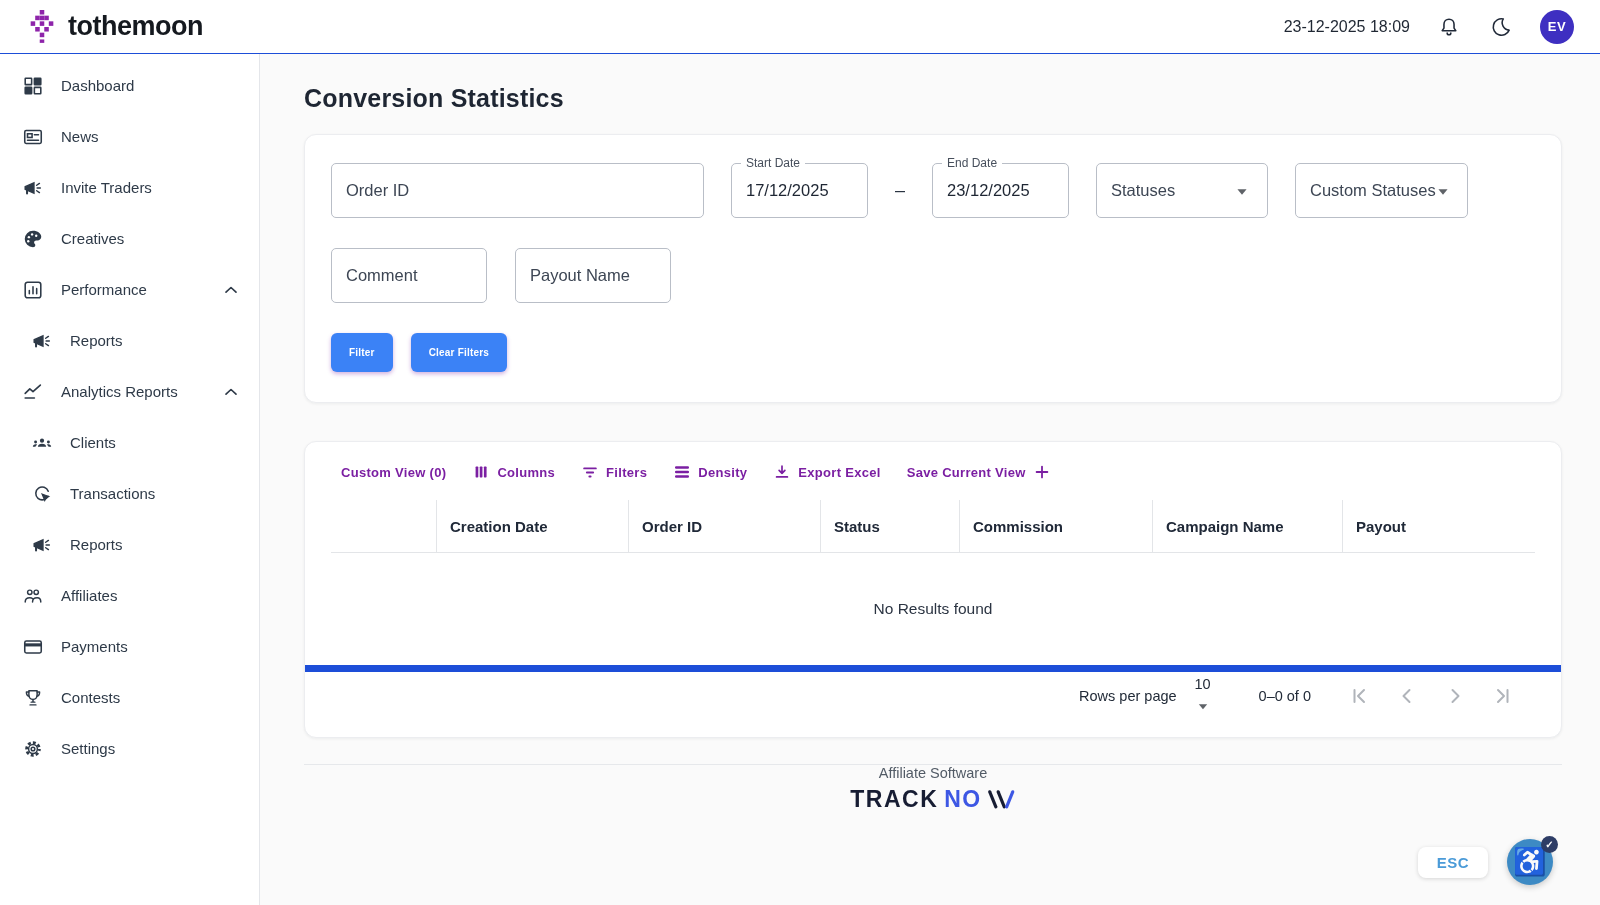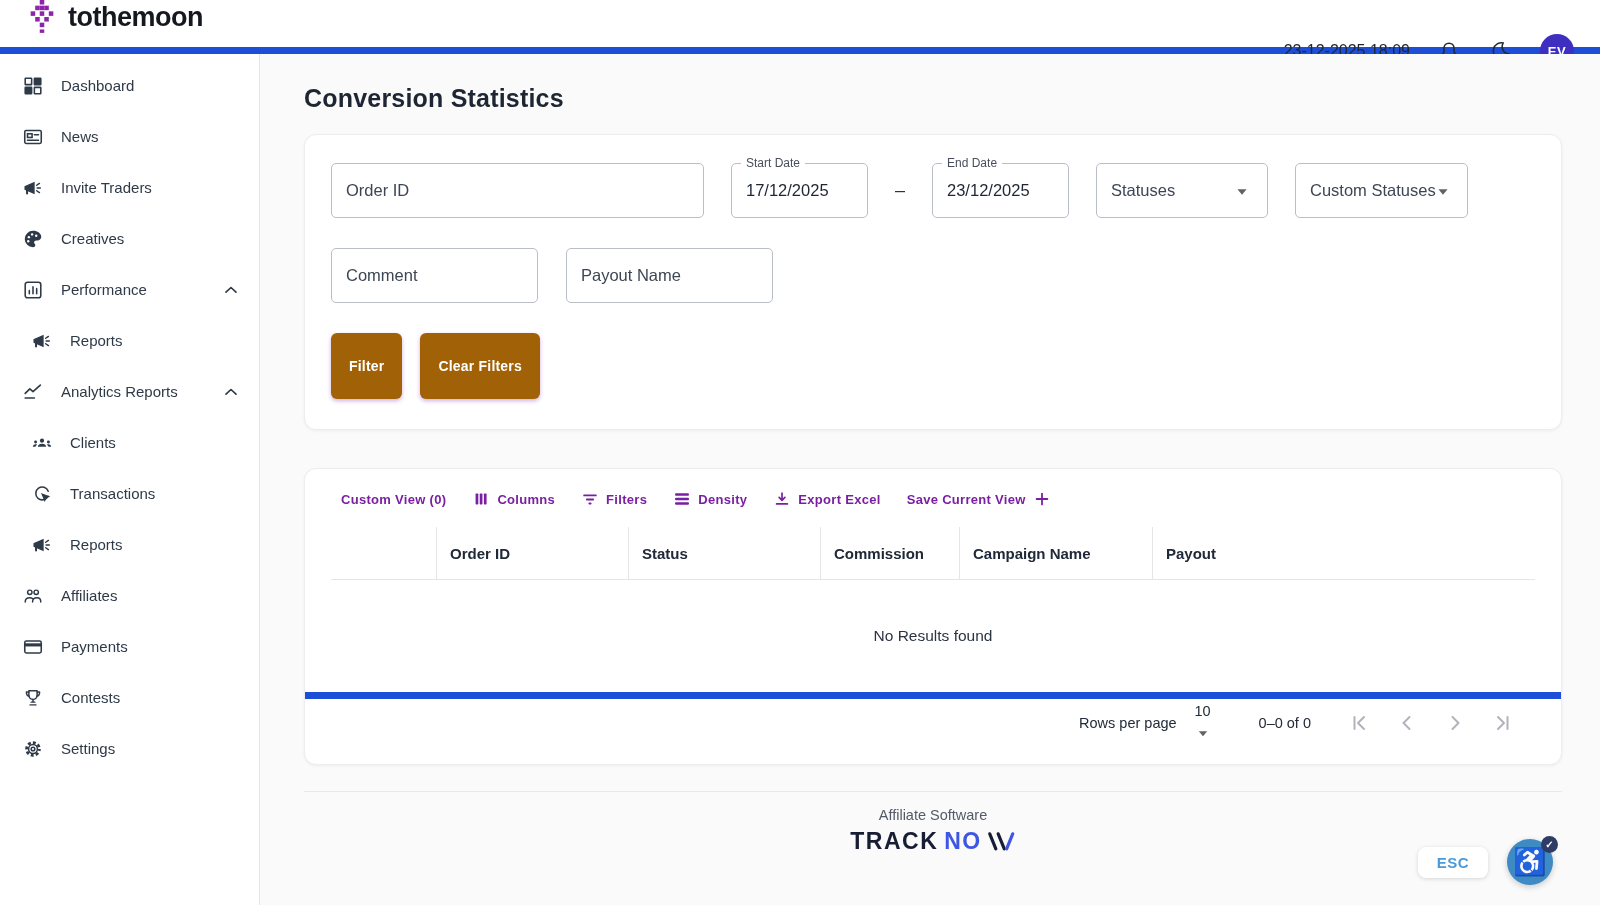--- a/index.html
+++ b/index.html
@@ -1,21 +1,21 @@
 <!DOCTYPE html>
 <html><head>
 <meta charset="utf-8">
 <style>
   * { margin:0; padding:0; box-sizing:border-box; }
   html,body { width:1600px; height:905px; overflow:hidden; background:#fafafa;
               font-family:"Liberation Sans", sans-serif; color:#1f2733; }
 
   
-  .topbar { height:54px; background:#fff; border-bottom:7px solid #1d4ed8;
-            display:flex; padding:0 26px 0 26px;flex-direction:column; }
+  .topbar { height:54px; background:#fff; border-bottom:1px solid #1d4ed8;
+            display:flex; align-items:center; padding:0 26px 0 26px; }
   .brand { display:flex; align-items:center; gap:10px; }
   .brand-name { font-size:27px; font-weight:700; letter-spacing:-0.5px; color:#15191f; }
   .topbar-right { margin-left:auto; display:flex; align-items:center; gap:26px; }
   .topbar-datetime { font-size:16px; color:#1f2733; }
   .icon-btn { width:26px; height:26px; display:flex; align-items:center; justify-content:center; cursor:pointer; color:#202938; }
   .avatar { width:34px; height:34px; border-radius:50%; background:#3e2fc1; color:#fff;
             font-size:13px; font-weight:700; display:flex; align-items:center; justify-content:center; letter-spacing:.5px; }
 
   
   .shell { display:flex; height:851px; }
@@ -44,27 +44,27 @@
   .field { position:relative; height:55px; border:1px solid #b9bec7; border-radius:5px;
            display:flex; align-items:center; padding:0 14px; background:#fff; cursor:text; }
   .field .inner-label { font-size:16.5px; color:#3d4654; }
   .field .value { font-size:16.5px; color:#1e2633; }
   .field .notch { position:absolute; top:-8px; left:9px; background:#fff; padding:0 5px;
                   font-size:12px; color:#474f5c; line-height:14px; }
   .f-orderid { width:373px; }
   .f-date { width:137px; }
   .f-statuses { width:172px; justify-content:space-between; cursor:pointer; }
   .f-custom { width:173px; cursor:pointer; padding-right:6px; }
-  .f-small { width:207px; }
+  .f-small { width:156px; }
   .date-dash { font-size:18px; color:#2b3442; }
   .caret { width:22px; height:22px; color:#5f6368; flex:none; }
 
   .btn-row { margin-top:30px; display:flex; gap:18px; }
-  .btn { background:#a16207; color:#fff; border:none; border-radius:6px; padding:25px 18px;
-         font-size:14px; font-weight:700; letter-spacing:.2px; cursor:pointer;
+  .btn { background:#3b82f6; color:#fff; border:none; border-radius:6px; padding:14px 18px;
+         font-size:10px; font-weight:700; letter-spacing:.2px; cursor:pointer;
          box-shadow:0 2px 4px rgba(123,31,162,.35); font-family:inherit; }
 
   
   .table-card { margin-top:38px; padding:16px 0 18px 0; }
   .tbl-toolbar { display:flex; align-items:center; gap:26px; padding-left:36px; height:28px; }
   .tb-item { display:flex; align-items:center; gap:7px; color:#7b1fa2; font-size:13px;
              font-weight:700; letter-spacing:.3px; cursor:pointer; }
   .tb-icon { width:18px; height:18px; color:#7b1fa2; }
 
   .tbl-head { margin:14px 26px 0 26px; display:flex; height:53px; border-bottom:1px solid #e3e5e8; }
@@ -81,21 +81,21 @@
   .tbl-footer { border-top:7px solid #1d4ed8; margin:0 0 0 0; height:54px; display:flex;
                 align-items:center; justify-content:flex-end; padding-right:46px; }
   .rpp-label { font-size:14.5px; color:#222b38; }
   .rpp-select { display:flex; align-items:center; gap:4px; margin-left:16px; cursor:pointer;flex-direction:column; }
   .rpp-value { font-size:14.5px; color:#222b38; }
   .pg-range { font-size:14.5px; color:#222b38; margin-left:46px; }
   .pg-icons { display:flex; align-items:center; gap:24px; margin-left:36px; }
   .pg-btn { width:24px; height:24px; color:#b0b4ba; cursor:default; }
 
   
-  .footer { margin-top:26px; border-top:1px solid #e6e8eb; padding-top:15px; text-align:center; }
+  .footer { margin-top:26px; border-top:1px solid #e6e8eb; padding-top:0; text-align:center; }
   .footer-tagline { font-size:14.5px; color:#525b66; }
   .footer-brand { margin-top:5px; display:inline-flex; align-items:center; gap:8px; }
   .fb-track { font-size:23px; font-weight:800; letter-spacing:1.5px; color:#171d33; }
   .fb-no { font-size:23px; font-weight:800; letter-spacing:1.5px; color:#3d57e4; margin-left:-2px; }
   .fb-w { width:30px; height:21px; margin-left:-4px; }
 
   
   .float-widgets { position:absolute; right:47px; bottom:20px; display:flex; align-items:center; gap:19px; }
   .esc-pill { background:#fff; border-radius:8px; padding:7px 19px; font-size:15px; font-weight:700;
               color:#4b9bd8; box-shadow:0 1px 4px rgba(0,0,0,.15); cursor:pointer; letter-spacing:.5px; }
@@ -415,20 +415,21 @@
             <span class="tb-icon">
               <svg viewBox="0 0 20 20" stroke="currentColor" stroke-width="2" stroke-linecap="round" fill="none">
                   <path d="M10 4v12M4 10h12"></path>
                 </svg>
             </span>
           </span>
         </div>
 
         <div class="tbl-head">
           <div class="th"></div>
+          <div class="th">Creation Date</div>
           <div class="th">Order ID</div>
           <div class="th">Status</div>
           <div class="th">Commission</div>
           <div class="th">Campaign Name</div>
           <div class="th">Payout</div>
         </div>
 
         <div class="tbl-empty">No Results found</div>
 
         <div class="tbl-footer">

